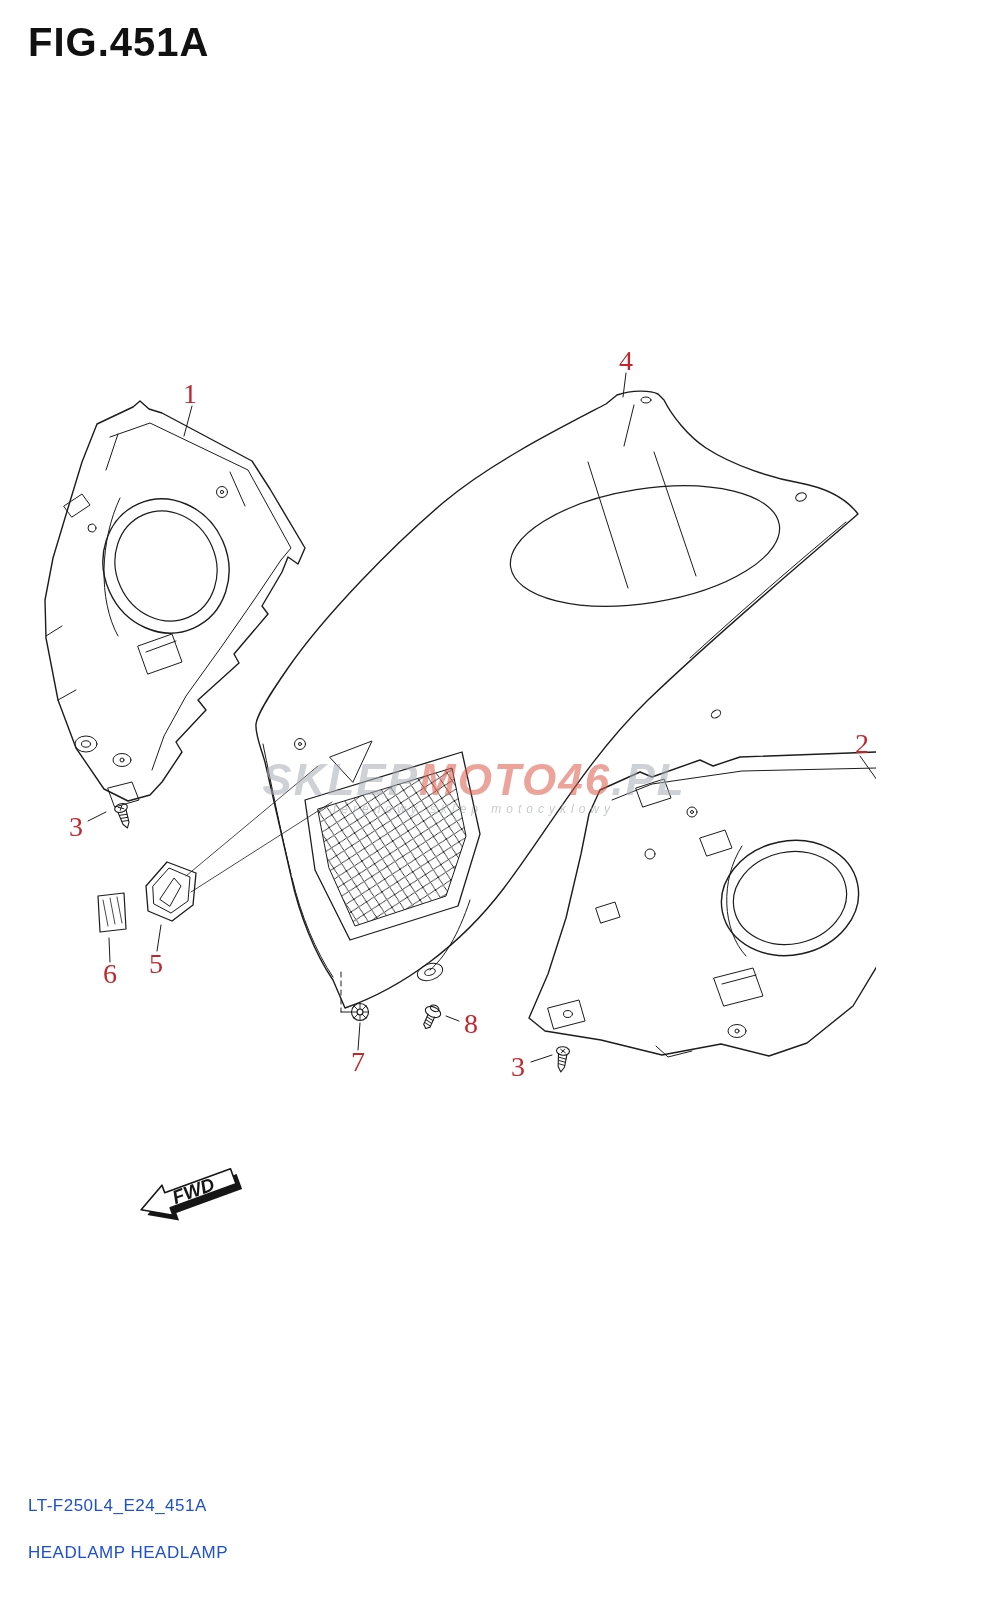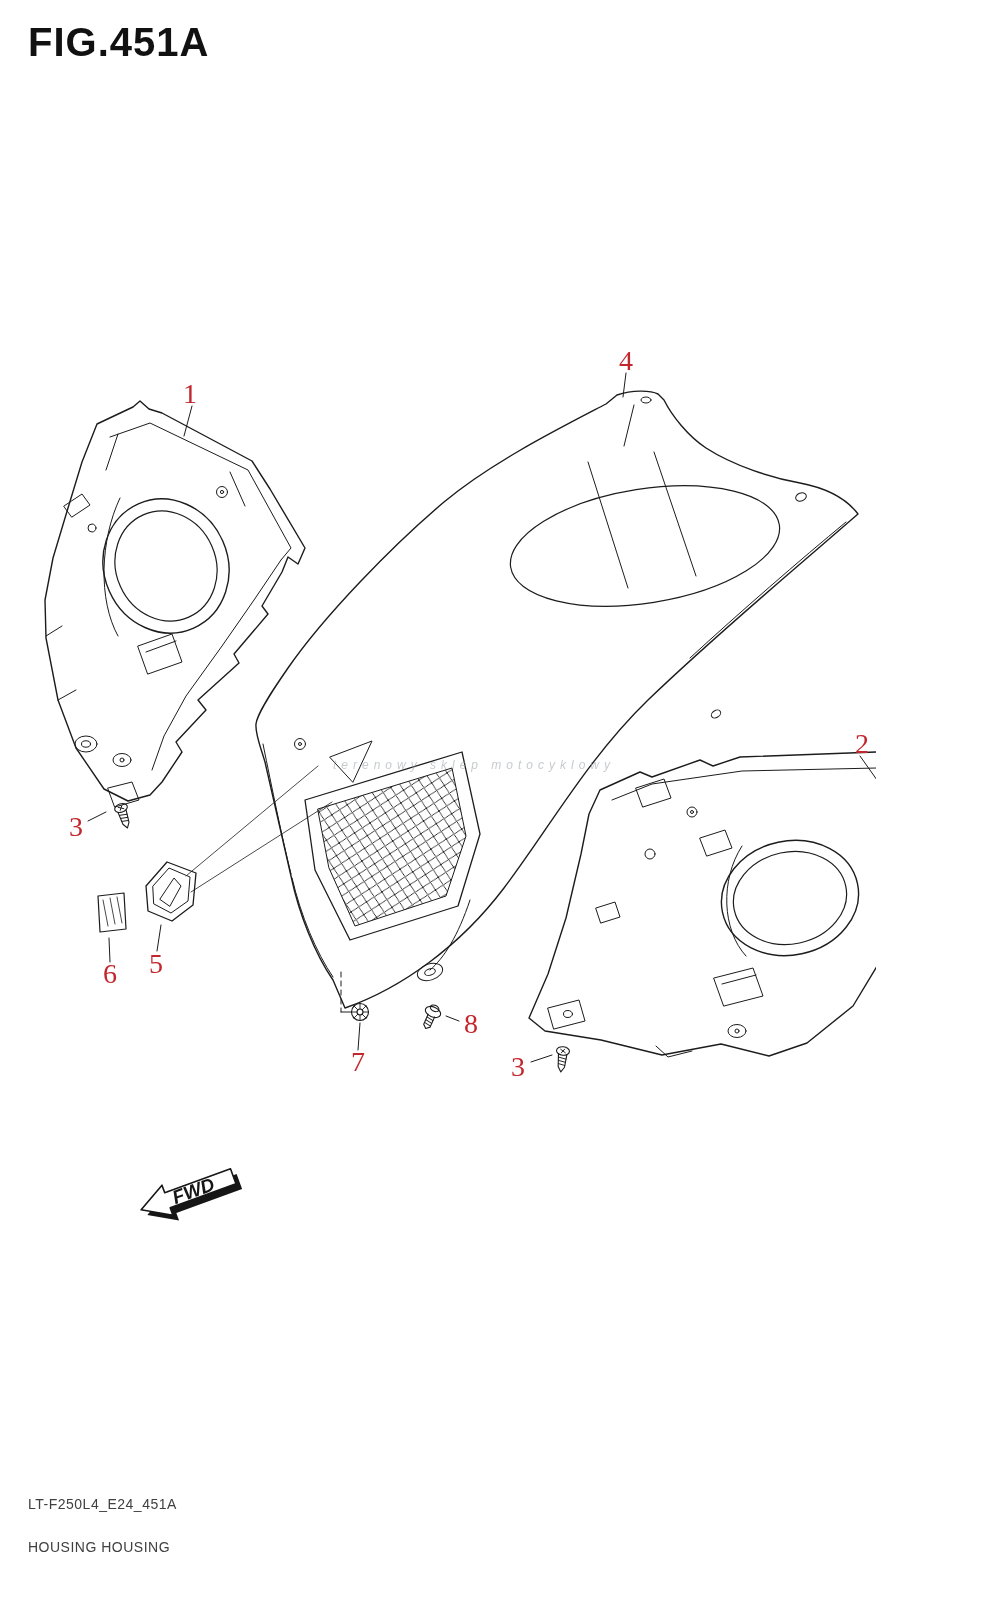--- a/index.html
+++ b/index.html
@@ -24,22 +24,22 @@
   .wm-main{
     font-size:44px;font-weight:bold;font-style:italic;
     letter-spacing:2px;color:#a7adb3;line-height:1;
   }
   .wm-main .accent{color:#dd5847;}
   .wm-sub{
     font-size:12px;letter-spacing:5px;color:#98a0a4;margin-top:0;
     font-style:italic;
   }
   .footer{
-    position:absolute;left:28px;top:1496px;color:#404040;
-    font-size:14px;letter-spacing:.5px;
+    position:absolute;left:28px;top:1496px;color:#1d4ed8;
+    font-size:17px;letter-spacing:.5px;
   }
   .footer .code{display:block;}
   .footer .name{display:block;margin-top:27px;}
 </style>
 </head>
 <body>
 
 <div class="page">
 
   <div class="fig-title">FIG.451A</div>
@@ -185,21 +185,22 @@
   <div class="callout" style="left:862px;top:744px">2</div>
   <div class="callout" style="left:76px;top:827px">3</div>
   <div class="callout" style="left:626px;top:361px">4</div>
   <div class="callout" style="left:156px;top:964px">5</div>
   <div class="callout" style="left:110px;top:974px">6</div>
   <div class="callout" style="left:358px;top:1062px">7</div>
   <div class="callout" style="left:471px;top:1024px">8</div>
   <div class="callout" style="left:518px;top:1067px">3</div>
 
   <div class="watermark">
+    <div class="wm-main"><span>SKLEP</span><span class="accent">MOTO46</span><span>.PL</span></div>
     <div class="wm-sub">terenowy sklep motocyklowy</div>
   </div>
 
   <div class="footer">
     <span class="code">LT-F250L4_E24_451A</span>
-    <span class="name">HOUSING HOUSING</span>
+    <span class="name">HEADLAMP HEADLAMP</span>
   </div>
 
 </div>
 
 </body></html>

